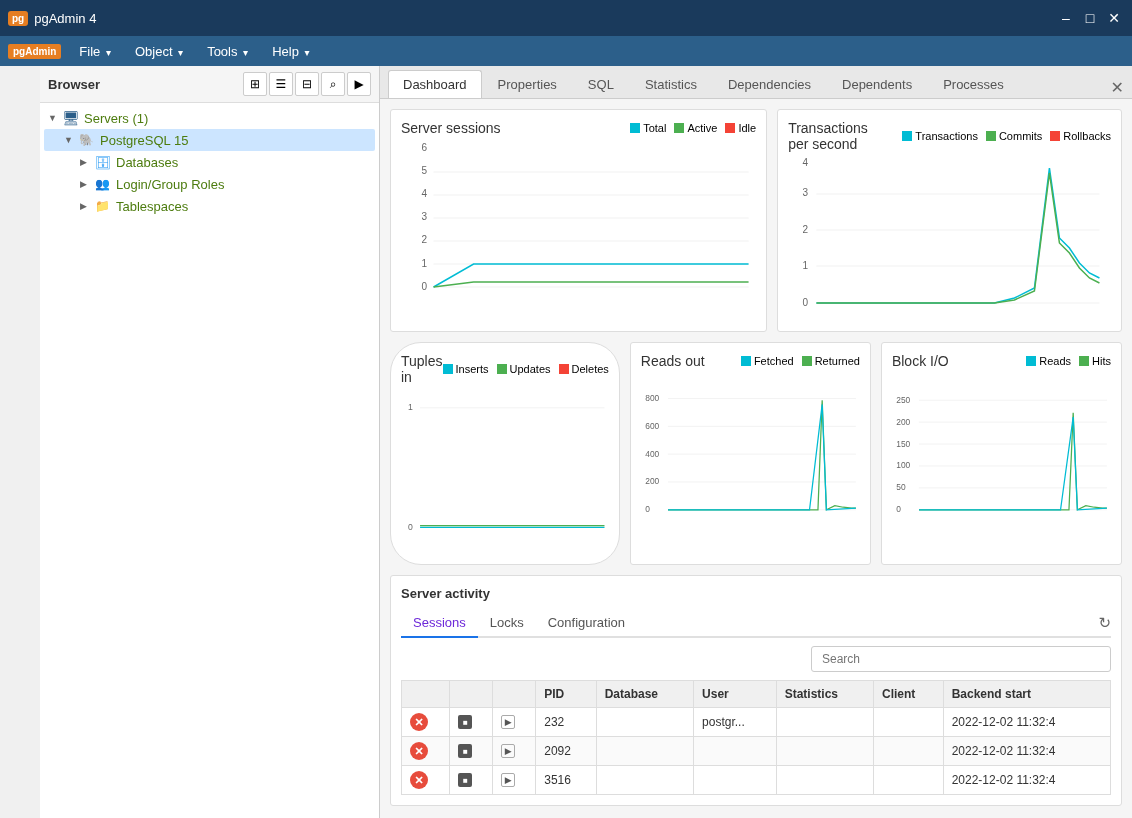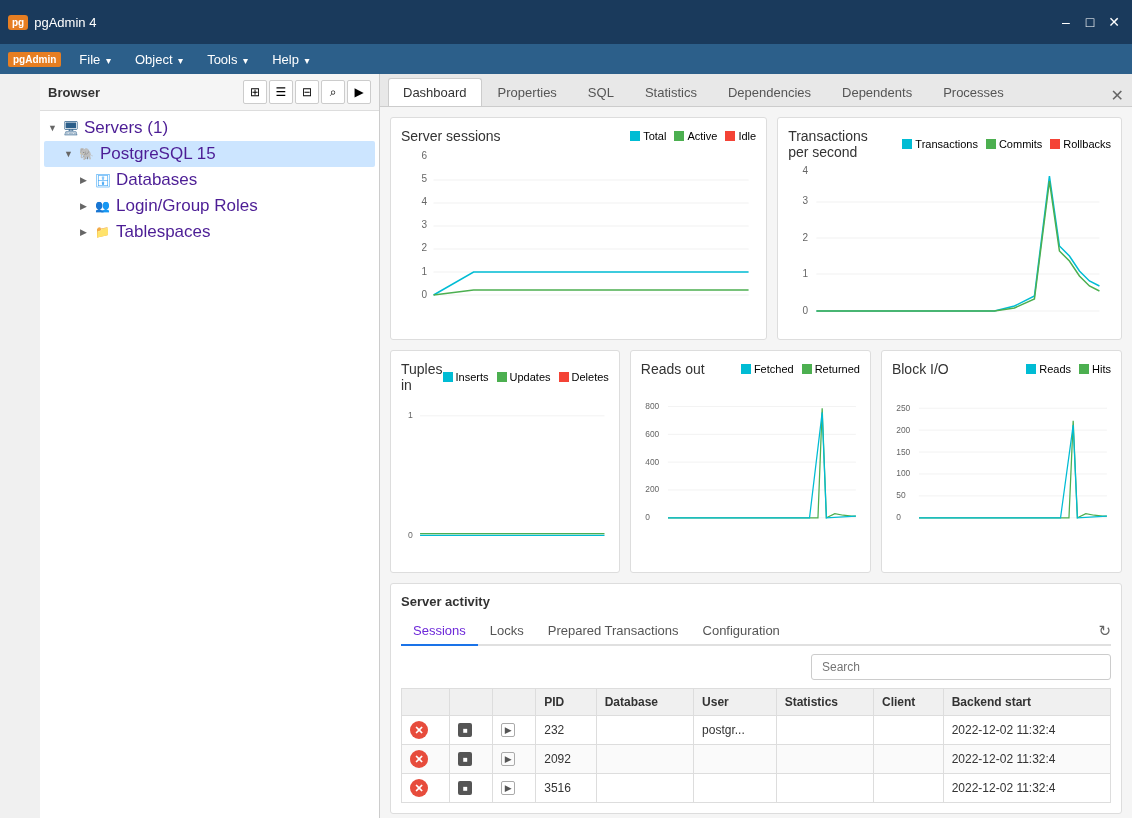--- a/index.html
+++ b/index.html
@@ -1,19 +1,19 @@
 <!DOCTYPE html>
 <html><head>
   <meta charset="utf-8">
   <style>
     * { margin: 0; padding: 0; box-sizing: border-box; }
     body { font-family: 'Segoe UI', Tahoma, Geneva, Verdana, sans-serif; font-size: 12px; background: #f0f0f0; width: 1132px; height: 818px; overflow: hidden; }
 
     
-    .titlebar { background: #1a3a5c; color: white; height: 44px; display: flex; align-items: center; justify-content: space-between; padding: 0 8px; }
+    .titlebar { background: #1a3a5c; color: white; height: 36px; display: flex; align-items: center; justify-content: space-between; padding: 0 8px; }
     .titlebar-left { display: flex; align-items: center; gap: 6px; }
     .titlebar-logo { background: #e67e22; color: white; font-size: 10px; font-weight: bold; padding: 2px 4px; border-radius: 3px; }
     .titlebar-title { font-size: 13px; }
     .titlebar-controls { display: flex; gap: 4px; }
     .titlebar-btn { width: 20px; height: 20px; background: transparent; border: none; color: white; cursor: pointer; font-size: 14px; display: flex; align-items: center; justify-content: center; }
 
     
     .menubar { background: #2c5f8a; color: white; height: 30px; display: flex; align-items: center; padding: 0 8px; gap: 4px; }
     .menu-logo { background: #e67e22; color: white; font-size: 10px; font-weight: bold; padding: 2px 5px; border-radius: 2px; margin-right: 4px; }
     .menu-item { padding: 4px 10px; cursor: pointer; border-radius: 3px; font-size: 13px; }
@@ -28,21 +28,21 @@
     .sidebar-title { font-weight: bold; font-size: 13px; color: #333; }
     .sidebar-tools { display: flex; gap: 2px; }
     .sidebar-tool-btn { width: 24px; height: 24px; border: 1px solid #ccc; background: white; cursor: pointer; display: flex; align-items: center; justify-content: center; font-size: 12px; border-radius: 2px; }
 
     .tree { padding: 4px; overflow-y: auto; flex: 1; }
     .tree-item { display: flex; align-items: center; padding: 3px 4px; cursor: pointer; border-radius: 2px; white-space: nowrap; }
     .tree-item.selected { background: #cce5ff; }
     .tree-indent { width: 16px; flex-shrink: 0; }
     .tree-chevron { width: 14px; font-size: 9px; color: #666; flex-shrink: 0; }
     .tree-icon { width: 18px; height: 16px; flex-shrink: 0; display: flex; align-items: center; justify-content: center; margin-right: 4px; }
-    .tree-label { font-size: 17px; color: #4c1d95; text-align: right; }
+    .tree-label { font-size: 13px; color: #4d7c0f; text-align: right; }
     .server-icon { color: #2c5f8a; font-size: 14px; }
     .db-icon { color: #2196F3; font-size: 13px; }
     .role-icon { color: #9c27b0; font-size: 12px; }
     .ts-icon { color: #795548; font-size: 12px; }
 
     
     .content { flex: 1; display: flex; flex-direction: column; overflow: hidden; }
 
     
     .tabbar { background: #e8e8e8; border-bottom: 1px solid #ccc; display: flex; align-items: flex-end; padding: 0 8px; padding-top: 4px; position: relative; }
@@ -259,21 +259,21 @@
               <polyline points="22,145 60,145 100,145 140,145 180,145 200,145 220,140 240,130 255,10 265,80 275,90 285,105 295,115 305,120" fill="none" stroke="#00bcd4" stroke-width="1.5"></polyline>
 
               <polyline points="22,145 60,145 100,145 140,145 180,145 200,145 220,142 240,133 255,15 265,85 275,95 285,110 295,120 305,125" fill="none" stroke="#4caf50" stroke-width="1.5"></polyline>
             </svg>
           </div>
         </div>
       </div>
 
       <div class="charts-row">
 
-        <div class="chart-card" style="flex:0.9;">
+        <div class="chart-card" style="flex:0.9;border-radius:31px;">
           <div class="chart-header">
             <span class="chart-title">Tuples in</span>
             <div class="chart-legend">
               <div class="legend-item">
                   <span class="legend-dot" style="background:#00bcd4;"></span>
                   <span>Inserts</span>
                 </div>
               <div class="legend-item">
                   <span class="legend-dot" style="background:#4caf50;"></span>
                   <span>Updates</span>
@@ -366,21 +366,20 @@
             </svg>
           </div>
         </div>
       </div>
 
       <div class="activity-card">
         <div class="activity-title">Server activity</div>
         <div class="activity-tabs">
           <div class="activity-tab active">Sessions</div>
           <div class="activity-tab">Locks</div>
-          <div class="activity-tab">Prepared Transactions</div>
           <div class="activity-tab">Configuration</div>
           <button class="activity-refresh">↻</button>
         </div>
 
         <div class="search-bar clearfix">
           <input class="search-input" type="text" placeholder="Search" style="">
         </div>
 
         <div class="table-wrapper">
           <table>

